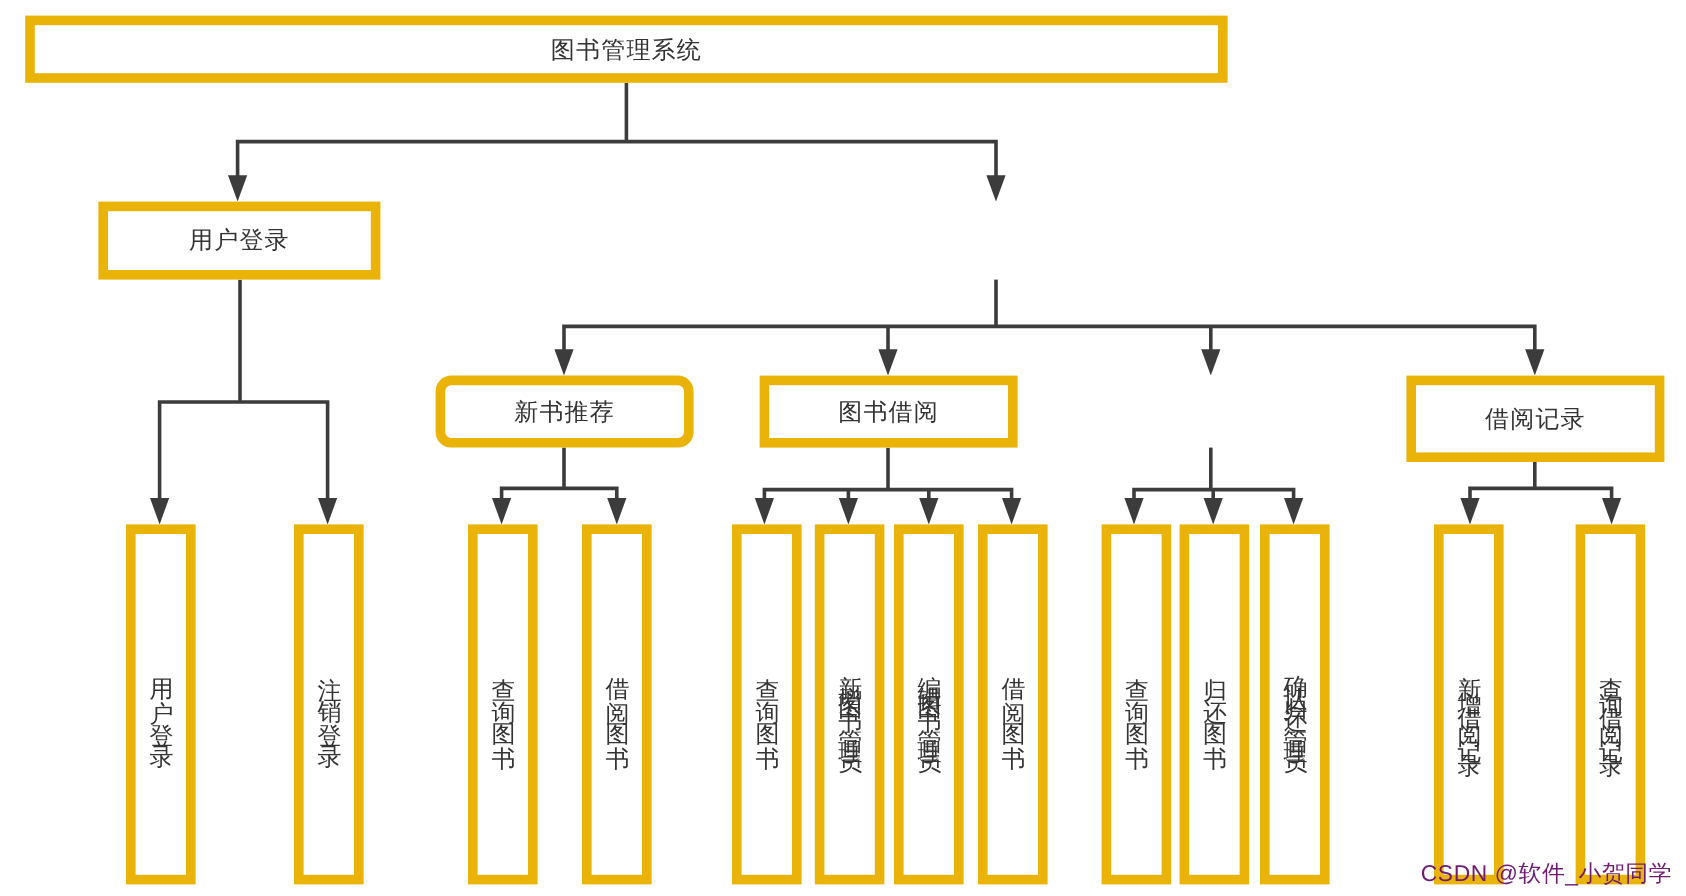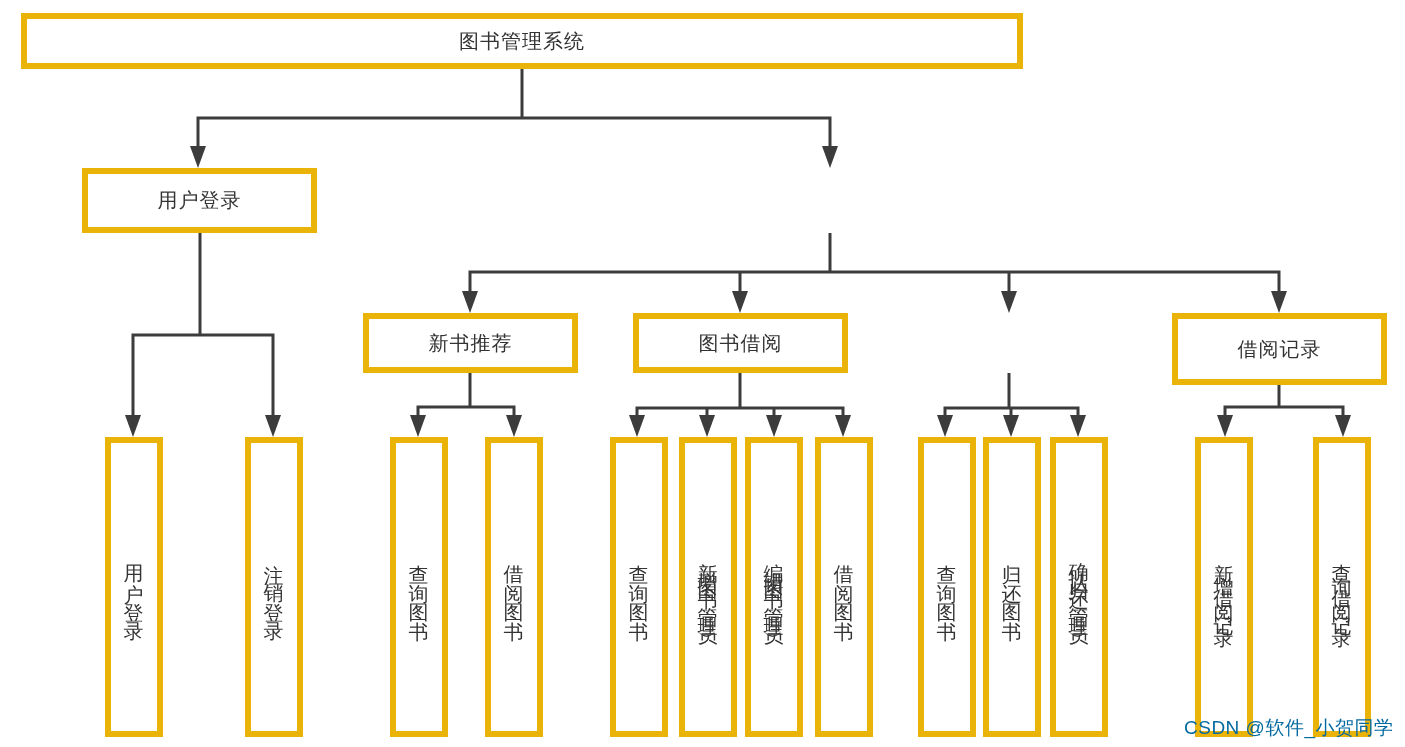--- a/index.html
+++ b/index.html
@@ -12,56 +12,56 @@
     overflow: hidden;
   }
   #wires {
     position: absolute;
     left: 0; top: 0;
     pointer-events: none;
   }
   .node {
     position: absolute;
     background: #ffffff;
-    border: 6px solid #eab308;
+    border: 8px solid #eab308;
     box-sizing: border-box;
     display: flex;
     align-items: center;
     justify-content: center;
     color: #333333;
     font-size: 20px;
     letter-spacing: 1px;
   }
   .leaf .label {
     writing-mode: vertical-rl;
     text-orientation: mixed;
     letter-spacing: 12px;
     line-height: 1;
     white-space: nowrap;
   }
   
   .n-root { left: 21px;  top: 13px;  width: 1002px; height: 56px; }
   .n-l2a  { left: 82px;  top: 168px; width: 235px;  height: 65px; }
   .n-l2b  { left: 712px; top: 168px; width: 235px;  height: 65px; }
-  .n-l3a  { left: 363px; top: 313px; width: 215px;  height: 60px; }
+  .n-l3a  { left: 363px; top: 313px; width: 215px;  height: 60px; border-radius: 13px; }
   .n-l3b  { left: 633px; top: 313px; width: 215px;  height: 60px; }
   .n-l3c  { left: 902px; top: 313px; width: 215px;  height: 60px; }
   .n-l3d  { left: 1172px;top: 313px; width: 215px;  height: 72px; }
   .leaf   { top: 437px;  width: 58px; height: 300px; }
   .n-a1 { left: 105px; }  .n-a2 { left: 245px; }
   .n-b1 { left: 390px; }  .n-b2 { left: 485px; }
   .n-c1 { left: 610px; }  .n-c2 { left: 679px; }  .n-c3 { left: 745px; }  .n-c4 { left: 815px; }
   .n-d1 { left: 918px; }  .n-d2 { left: 983px; }  .n-d3 { left: 1050px; }
   .n-e1 { left: 1195px; } .n-e2 { left: 1313px; }
   .watermark {
     position: absolute;
     left: 1184px;
     top: 715px;
     font-size: 19px;
-    color: #0369a1;
+    color: #701a75;
     letter-spacing: 0.5px;
     white-space: nowrap;
   }
 </style>
 </head>
 <body>
 
 <div id="canvas">
 
   <svg id="wires" width="1405" height="747" viewBox="0 0 1405 747">

